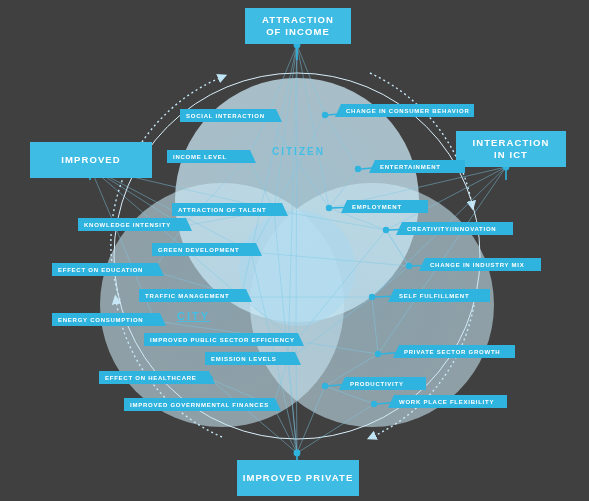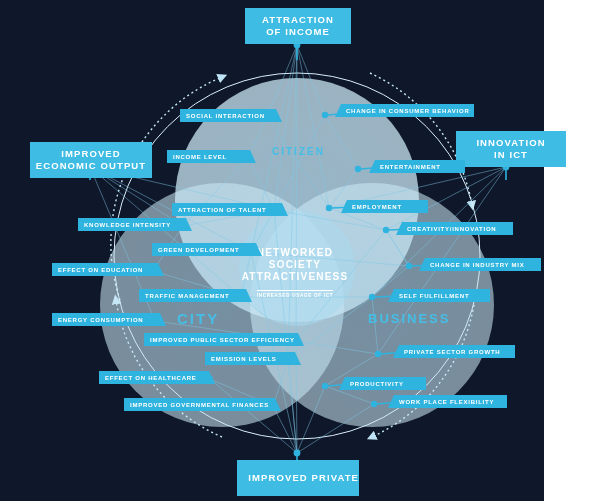--- a/index.html
+++ b/index.html
@@ -1,17 +1,17 @@
 <!DOCTYPE html>
 <html><head>
 <meta charset="utf-8">
 <style>
   html,body{margin:0;padding:0;background:#ffffff;}
   body{width:589px;height:501px;overflow:hidden;font-family:"Liberation Sans",sans-serif;}
-  #stage{position:relative;width:544px;height:501px;background:#0f172a;}
+  #stage{position:relative;width:589px;height:501px;background:#404040;}
   svg#art{position:absolute;left:0;top:0;width:589px;height:501px;}
 
   .cornerbox{position:absolute;background:#3FBCE4;display:flex;align-items:center;
     justify-content:center;text-align:center;color:#ffffff;font-weight:bold;
     font-size:9.5px;letter-spacing:1.1px;line-height:12px;}
 
   .veninfo{position:absolute;color:#45BEE6;font-weight:bold;letter-spacing:2px;}
 
   .center{position:absolute;text-align:center;color:#ffffff;font-weight:bold;}
   .center .l1{font-size:10px;letter-spacing:1.2px;line-height:12px;}
@@ -126,41 +126,34 @@
       <line x1="270" y1="406" x2="250" y2="405"></line>
     </g>
   </svg>
 
   <div class="cornerbox" style="left:245px;top:8px;width:106px;height:36px;">
     <div><span>ATTRACTION</span><br>
          <span>OF INCOME</span></div>
   </div>
   <div class="cornerbox" style="left:30px;top:142px;width:122px;height:36px;">
     <div><span>IMPROVED</span><br>
-         <span>ECONOMIC OUTPUT</span></div>
+         </div>
   </div>
   <div class="cornerbox" style="left:456px;top:131px;width:110px;height:36px;">
-    <div><span>INNOVATION</span><br>
+    <div><span>INTERACTION</span><br>
          <span>IN ICT</span></div>
   </div>
-  <div class="cornerbox" style="left:237px;top:460px;width:122px;height:36px;justify-content:flex-end;">
+  <div class="cornerbox" style="left:237px;top:460px;width:122px;height:36px;">
     <div><span>IMPROVED PRIVATE</span><br>
          </div>
   </div>
 
   <div class="veninfo" style="left:272px;top:146px;font-size:10px;">CITIZEN</div>
-  <div class="veninfo" style="left:177px;top:310px;font-size:15px;">CITY</div>
-  <div class="veninfo" style="left:368px;top:311px;font-size:13px;">BUSINESS</div>
+  <div class="veninfo" style="left:177px;top:310px;font-size:11px;text-decoration:underline;">CITY</div>
 
-  <div class="center" style="left:232px;top:247px;width:126px;">
-    <div class="l1">NETWORKED</div>
-    <div class="l1">SOCIETY</div>
-    <div class="l1">ATTRACTIVENESS</div>
-    <div class="sub">INCREASED USAGE OF ICT</div>
-  </div>
 
   <div class="tag r" style="left:180px;top:109px;width:84px;">SOCIAL INTERACTION</div>
   <div class="tag l" style="left:335px;top:104px;width:121px;">CHANGE IN CONSUMER BEHAVIOR</div>
   <div class="tag r" style="left:167px;top:150px;width:71px;">INCOME LEVEL</div>
   <div class="tag l" style="left:369px;top:160px;width:78px;">ENTERTAINMENT</div>
   <div class="tag r" style="left:172px;top:203px;width:98px;">ATTRACTION OF TALENT</div>
   <div class="tag l" style="left:341px;top:200px;width:69px;">EMPLOYMENT</div>
   <div class="tag r" style="left:78px;top:218px;width:96px;">KNOWLEDGE INTENSITY</div>
   <div class="tag l" style="left:396px;top:222px;width:99px;">CREATIVITY/INNOVATION</div>
   <div class="tag r" style="left:152px;top:243px;width:92px;">GREEN DEVELOPMENT</div>

